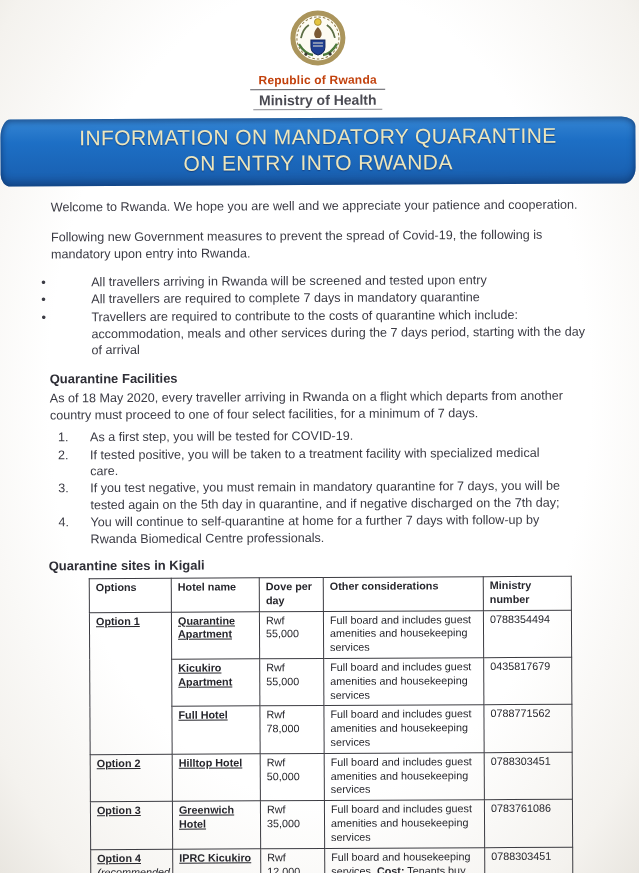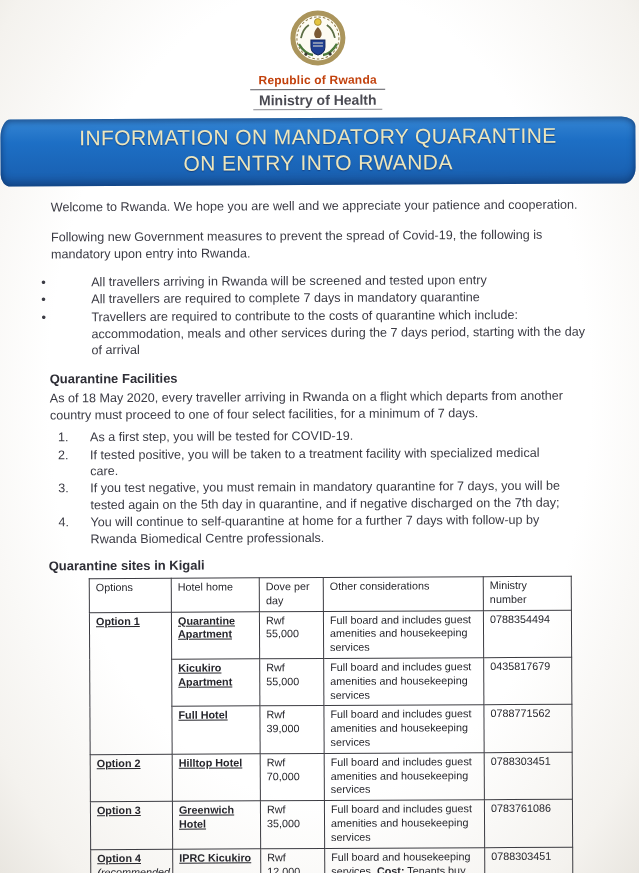--- a/index.html
+++ b/index.html
@@ -106,21 +106,21 @@
     color: #26262c;
     width: 482px;
     table-layout: fixed;
   }
   table.sites th, table.sites td {
     border: 1.4px solid #3c3c42;
     padding: 2px 5px 3px 6px;
     vertical-align: top;
     text-align: left;
   }
-  table.sites th { font-weight: normal; margin-top: 39px; }
+  table.sites th { font-weight: bold; margin-top: 39px; }
   col.c-option { width: 82px; }
   col.c-hotel { width: 88px; }
   col.c-cost { width: 64px; }
   col.c-cons { width: 160px; }
   col.c-contact { width: 88px; }
   .cell-bold { font-weight: bold; text-decoration: underline; }
   .opt-note { font-style: italic; font-weight: normal; display: block; }
   .note-label { font-weight: bold; }
 </style>
 </head>
@@ -202,21 +202,21 @@
     <colgroup>
       <col class="c-option">
         <col class="c-hotel">
         <col class="c-cost">
         <col class="c-cons">
         <col class="c-contact">
     </colgroup>
     <thead>
       <tr>
         <th>Options</th>
-        <th>Hotel home</th>
+        <th>Hotel name</th>
         <th>Dove per day</th>
         <th>Other considerations</th>
         <th>Ministry number</th>
       </tr>
     </thead>
     <tbody>
       <tr>
         <td rowspan="3" class="cell-bold">Option 1</td>
         <td class="cell-bold">Quarantine Apartment</td>
         <td>Rwf 55,000</td>
@@ -224,28 +224,28 @@
         <td>0788354494</td>
       </tr>
       <tr>
         <td class="cell-bold">Kicukiro Apartment</td>
         <td>Rwf 55,000</td>
         <td>Full board and includes guest amenities and housekeeping services</td>
         <td>0435817679</td>
       </tr>
       <tr>
         <td class="cell-bold">Full Hotel</td>
-        <td>Rwf 39,000</td>
+        <td>Rwf 78,000</td>
         <td>Full board and includes guest amenities and housekeeping services</td>
         <td>0788771562</td>
       </tr>
       <tr>
         <td class="cell-bold">Option 2</td>
         <td class="cell-bold">Hilltop Hotel</td>
-        <td>Rwf 70,000</td>
+        <td>Rwf 50,000</td>
         <td>Full board and includes guest amenities and housekeeping services</td>
         <td>0788303451</td>
       </tr>
       <tr>
         <td class="cell-bold">Option 3</td>
         <td class="cell-bold">Greenwich Hotel</td>
         <td>Rwf 35,000</td>
         <td>Full board and includes guest amenities and housekeeping services</td>
         <td>0783761086</td>
       </tr>

